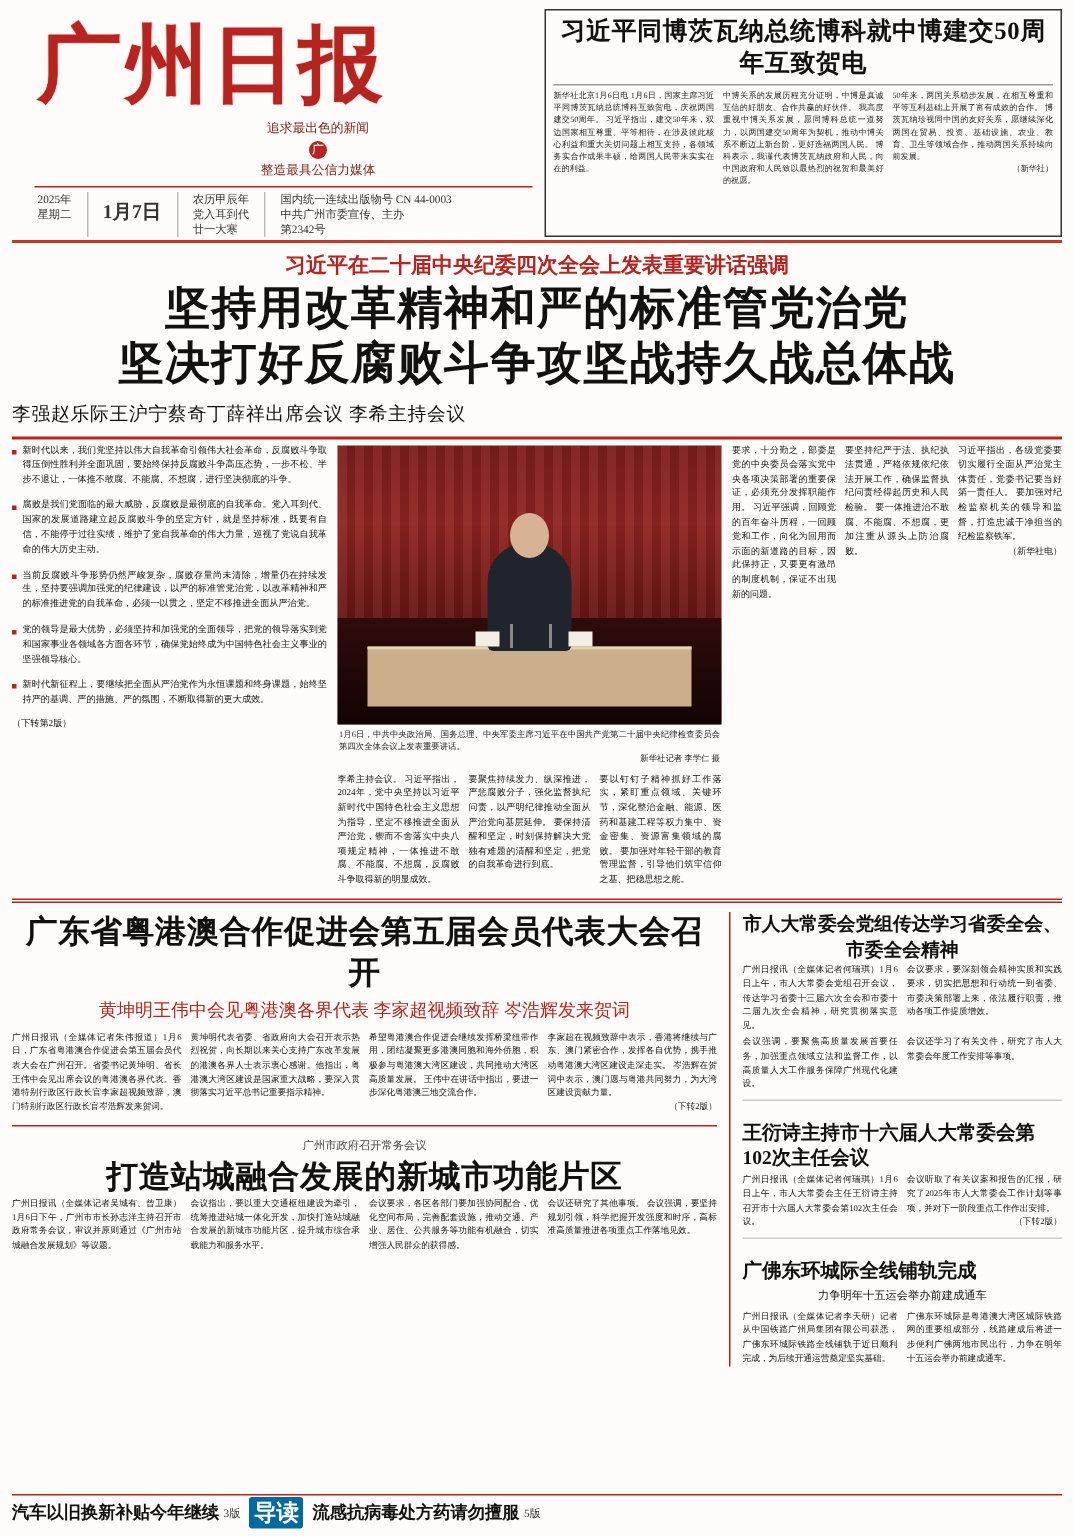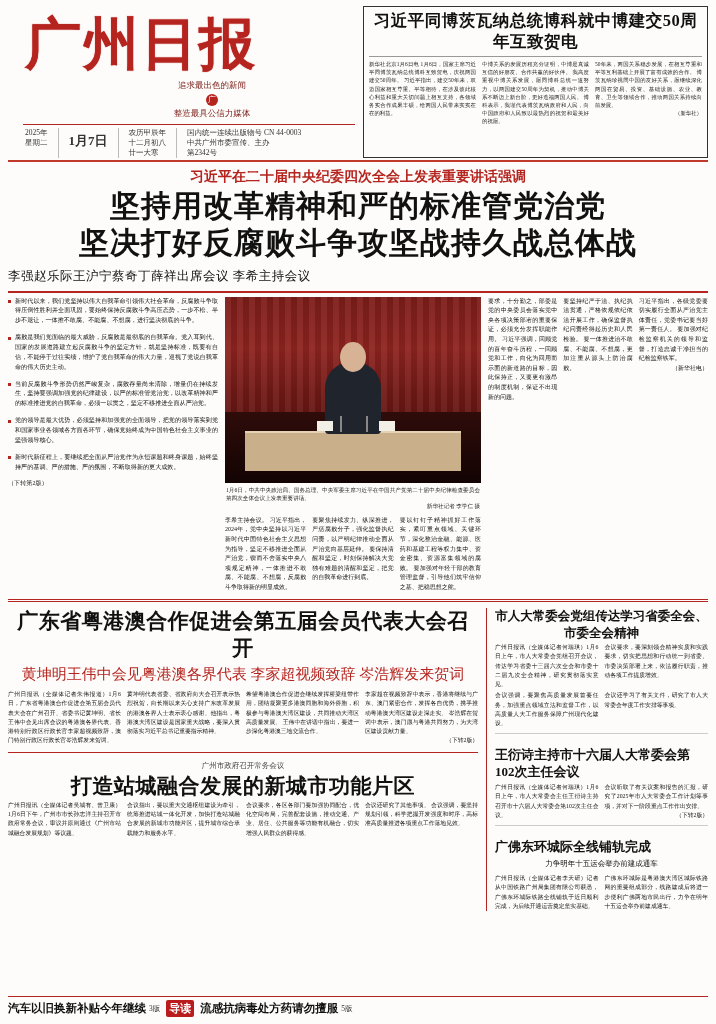--- a/index.html
+++ b/index.html
@@ -215,21 +215,21 @@
 
   .sec-head {
     text-align: center;
     font-weight: bold;
     font-size: 21px;
     line-height: 1.25;
     letter-spacing: 0.5px;
   }
   .sec-sub {
     text-align: center;
-    font-size: 15px;
+    font-size: 12px;
     color: #b5241f;
     padding: 4px 0 4px;
   }
   .sec-head-sm {
     text-align: center;
     font-weight: bold;
     font-size: 12.5px;
     line-height: 1.3;
   }
   .kicker-sm {
@@ -260,22 +260,22 @@
     height: 24px;
     border-top: 1px solid #b5241f;
     display: flex;
     align-items: center;
     font-size: 11.5px;
     font-weight: bold;
   }
   .footer .item { display: flex; align-items: center; gap: 3px; }
   .footer .pg { font-size: 7.5px; font-weight: normal; color: #333; }
   .footer .badge {
-    background: #b91c1c; color: #fff;
-    font-size: 11px; font-weight: bold;
+    background: #0369a1; color: #fff;
+    font-size: 15px; font-weight: bold;
     padding: 1px 3px; border-radius: 2px;
     margin: 0 6px;
   }
   .footer .spacer { flex: 1 1 auto; }
 </style>
 </head>
 <body>
 
 <div class="page">
 
@@ -291,21 +291,21 @@
       <div class="dateline">
         <div class="c sep">
           <div>2025年</div>
           <div>星期二</div>
         </div>
         <div class="c sep">
           <div style="font-size:13px;font-weight:bold;padding-top:4px;">1月7日</div>
         </div>
         <div class="c sep">
           <div>农历甲辰年</div>
-          <div>十二月初八</div>
+          <div>党入耳到代</div>
           <div>廿一大寒</div>
         </div>
         <div class="c">
           <div>国内统一连续出版物号 CN 44-0003</div>
           <div>中共广州市委宣传、主办</div>
           <div>第2342号</div>
         </div>
       </div>
     </div>
 

